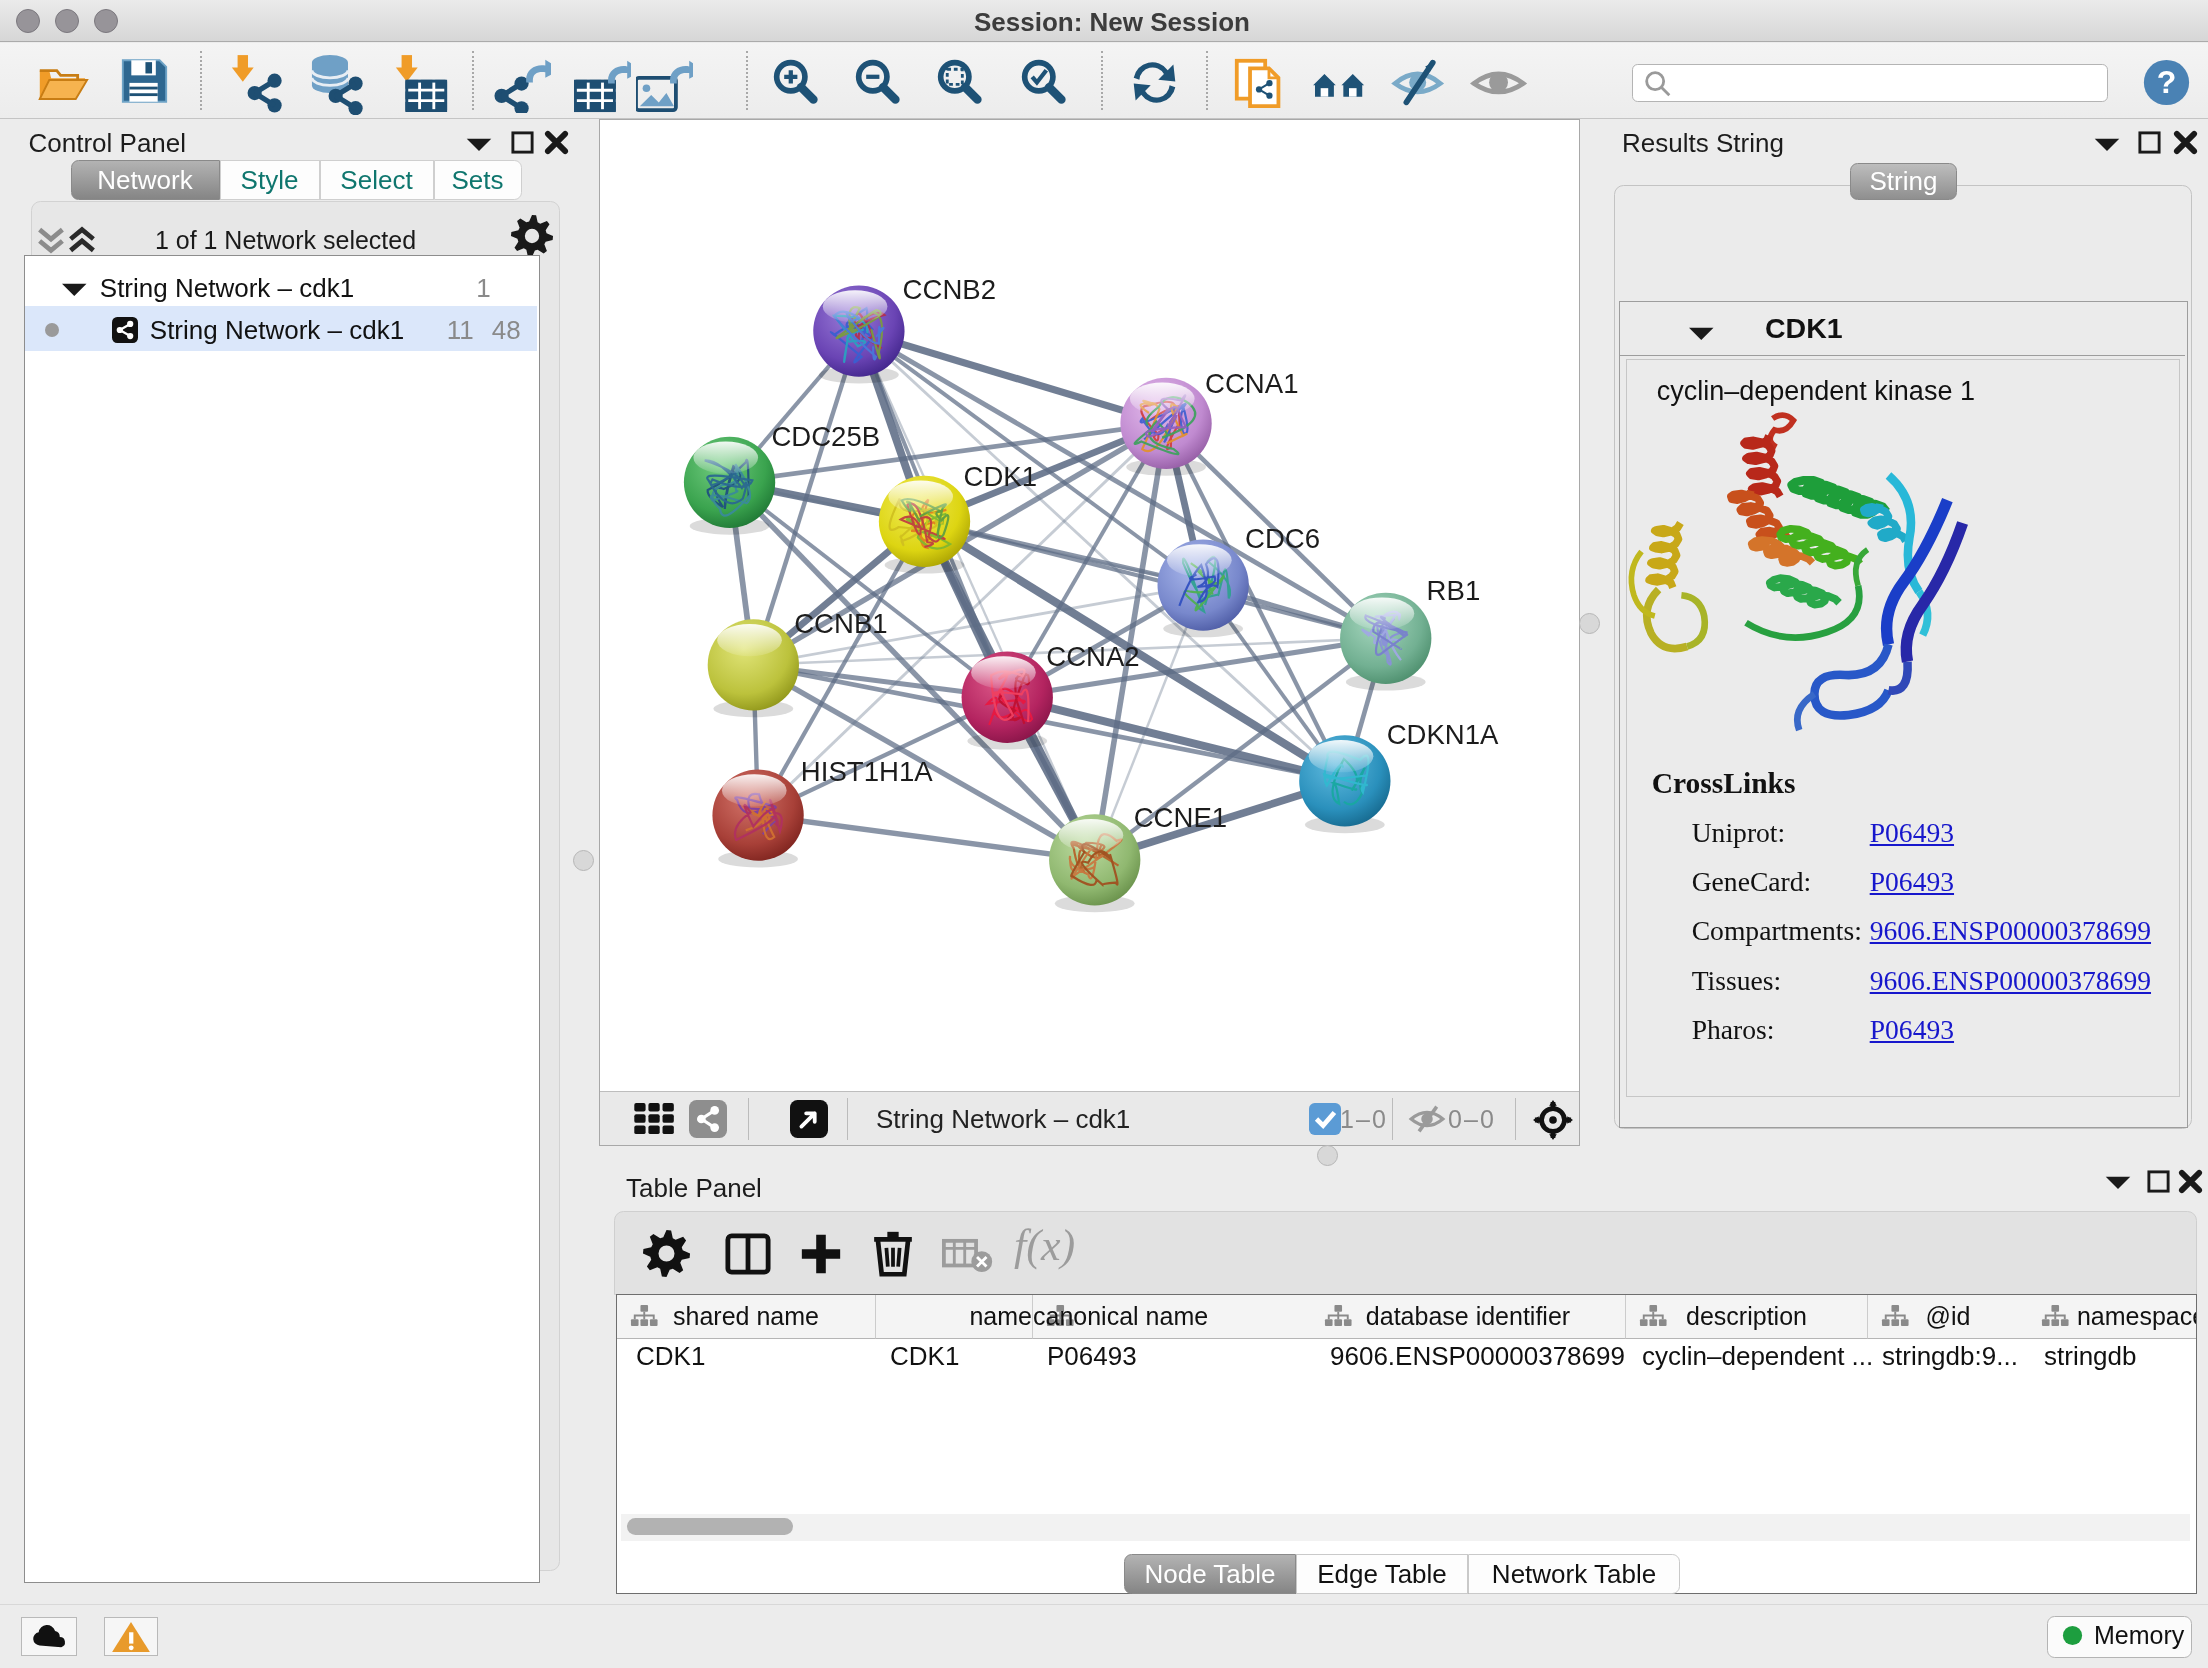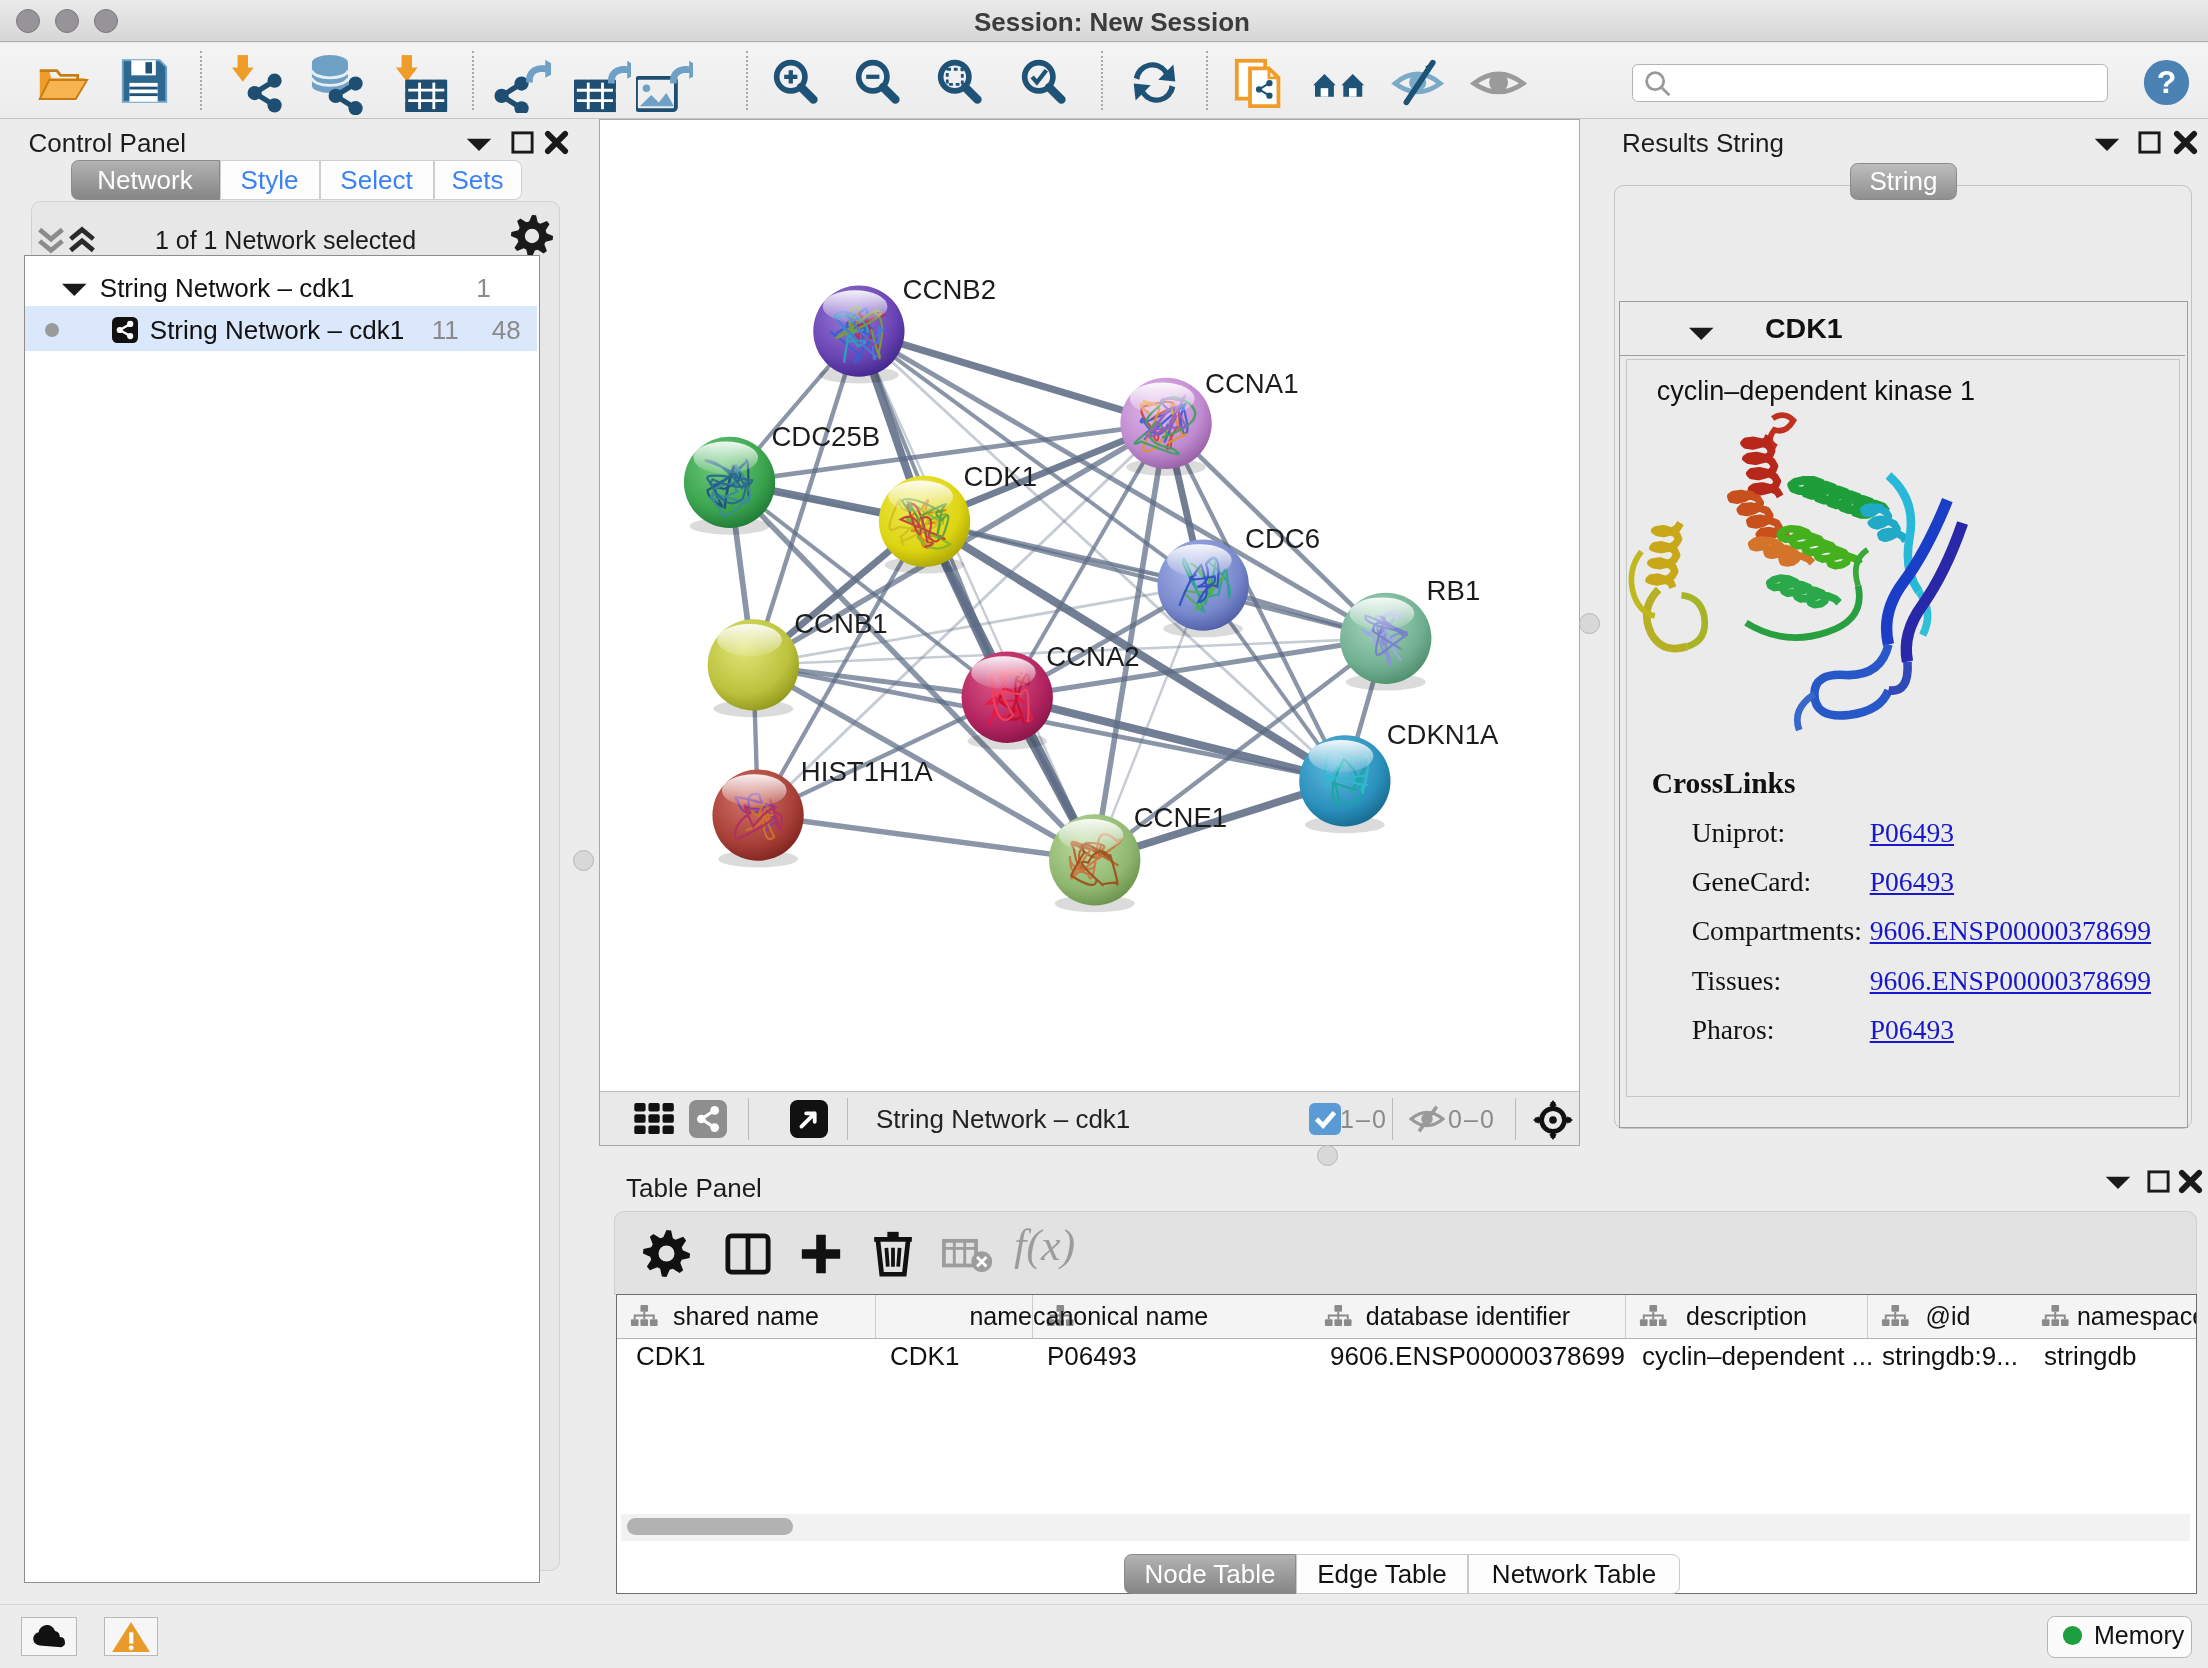--- a/index.html
+++ b/index.html
@@ -12,21 +12,21 @@
 #title { width:100%; text-align:center; top:6.7px; font-size:26px; font-weight:bold; color:#3c3c3c; }
 
 
 #toolbar { left:0; top:43px; width:2208px; height:76px; background:linear-gradient(#f4f4f4,#ececec); border-bottom:1px solid #c4c4c4; }
 .tsep { top:7.6px; width:0; height:59px; border-left:2.9px dotted #a8a8a8; position:absolute; }
 #searchbox { left:1632px; top:21px; width:476px; height:38px; background:#fff; border:1.9px solid #b4b4b4; border-radius:5.7px; }
 
 
 #cpanel { left:9.5px; top:119px; width:558px; height:1470px; background:#ececec; }
 .ptitle { font-size:26px; color:#1c1c1c; }
-.tab { position:absolute; top:41px; height:40px; font-size:26px; color:#3b82f6; background:#fdfdfd; border:1px solid #cfcfcf; text-align:center; line-height:38px; }
+.tab { position:absolute; top:41px; height:40px; font-size:26px; color:#0f766e; background:#fdfdfd; border:1px solid #cfcfcf; text-align:center; line-height:38px; }
 .tabsel { background:linear-gradient(#b3b3b3,#858585); color:#fff; border-color:#8a8a8a; }
 #cp-inner { left:21px; top:82px; width:529px; height:1370px; background:#e7e7e7; border:1px solid #d2d2d2; border-radius:9.5px; }
 #cp-list { left:14.3px; top:136px; width:516px; height:1328px; background:#ffffff; border:1.9px solid #8d8d8d; }
 #cp-row2 { left:0px; top:50px; width:512px; height:45px; background:#dbe7fa; }
 
 
 #netframe { left:599px; top:119px; width:981px; height:1027px; background:#ffffff; border:1px solid #a8a8a8; }
 #netbar { left:0px; top:971px; width:979px; height:54px; background:#e9e9e9; border-top:1px solid #bdbdbd; }
 
 
@@ -242,21 +242,21 @@
 <div class="abs" id="cp-row2"></div>
 <div class="abs" style="left:20px;top:67px;width:14.3px;height:14.3px;border-radius:50%;background:#9a9a9a;"></div>
 <svg class="abs" style="left:87px;top:61px" width="26" height="26" viewBox="0 0 30 30">
         <rect x="0" y="0" width="30" height="30" rx="6" fill="#111"></rect>
         <circle cx="9" cy="15" r="3.6" fill="#fff"></circle>
         <circle cx="21" cy="8" r="3.6" fill="#fff"></circle>
         <circle cx="21" cy="22" r="3.6" fill="#fff"></circle>
         <path d="M9 15 L21 8 M9 15 L21 22" stroke="#fff" stroke-width="2.6"></path>
       </svg>
 <div class="abs" style="left:125px;top:59px;font-size:26px;color:#111;">String Network – cdk1</div>
-<div class="abs" style="left:407px;top:59px;width:57px;text-align:left;font-size:26px;color:#8a8a8a;">11</div>
+<div class="abs" style="left:407px;top:59px;width:57px;text-align:center;font-size:26px;color:#8a8a8a;">11</div>
 <div class="abs" style="left:453px;top:59px;width:57px;text-align:center;font-size:26px;color:#8a8a8a;">48</div>
   </div>
 </div>
 
 <div class="abs" id="netframe">
   <svg class="abs" style="left:0;top:0" width="979" height="970" viewBox="630 125 1029 1020">
 <defs>
 <radialGradient id="gCCNB2" cx="0.40" cy="0.32" r="0.80">
           <stop offset="0" stop-color="#9a7cd8"></stop>
           <stop offset="0.62" stop-color="#6a44b4"></stop>

